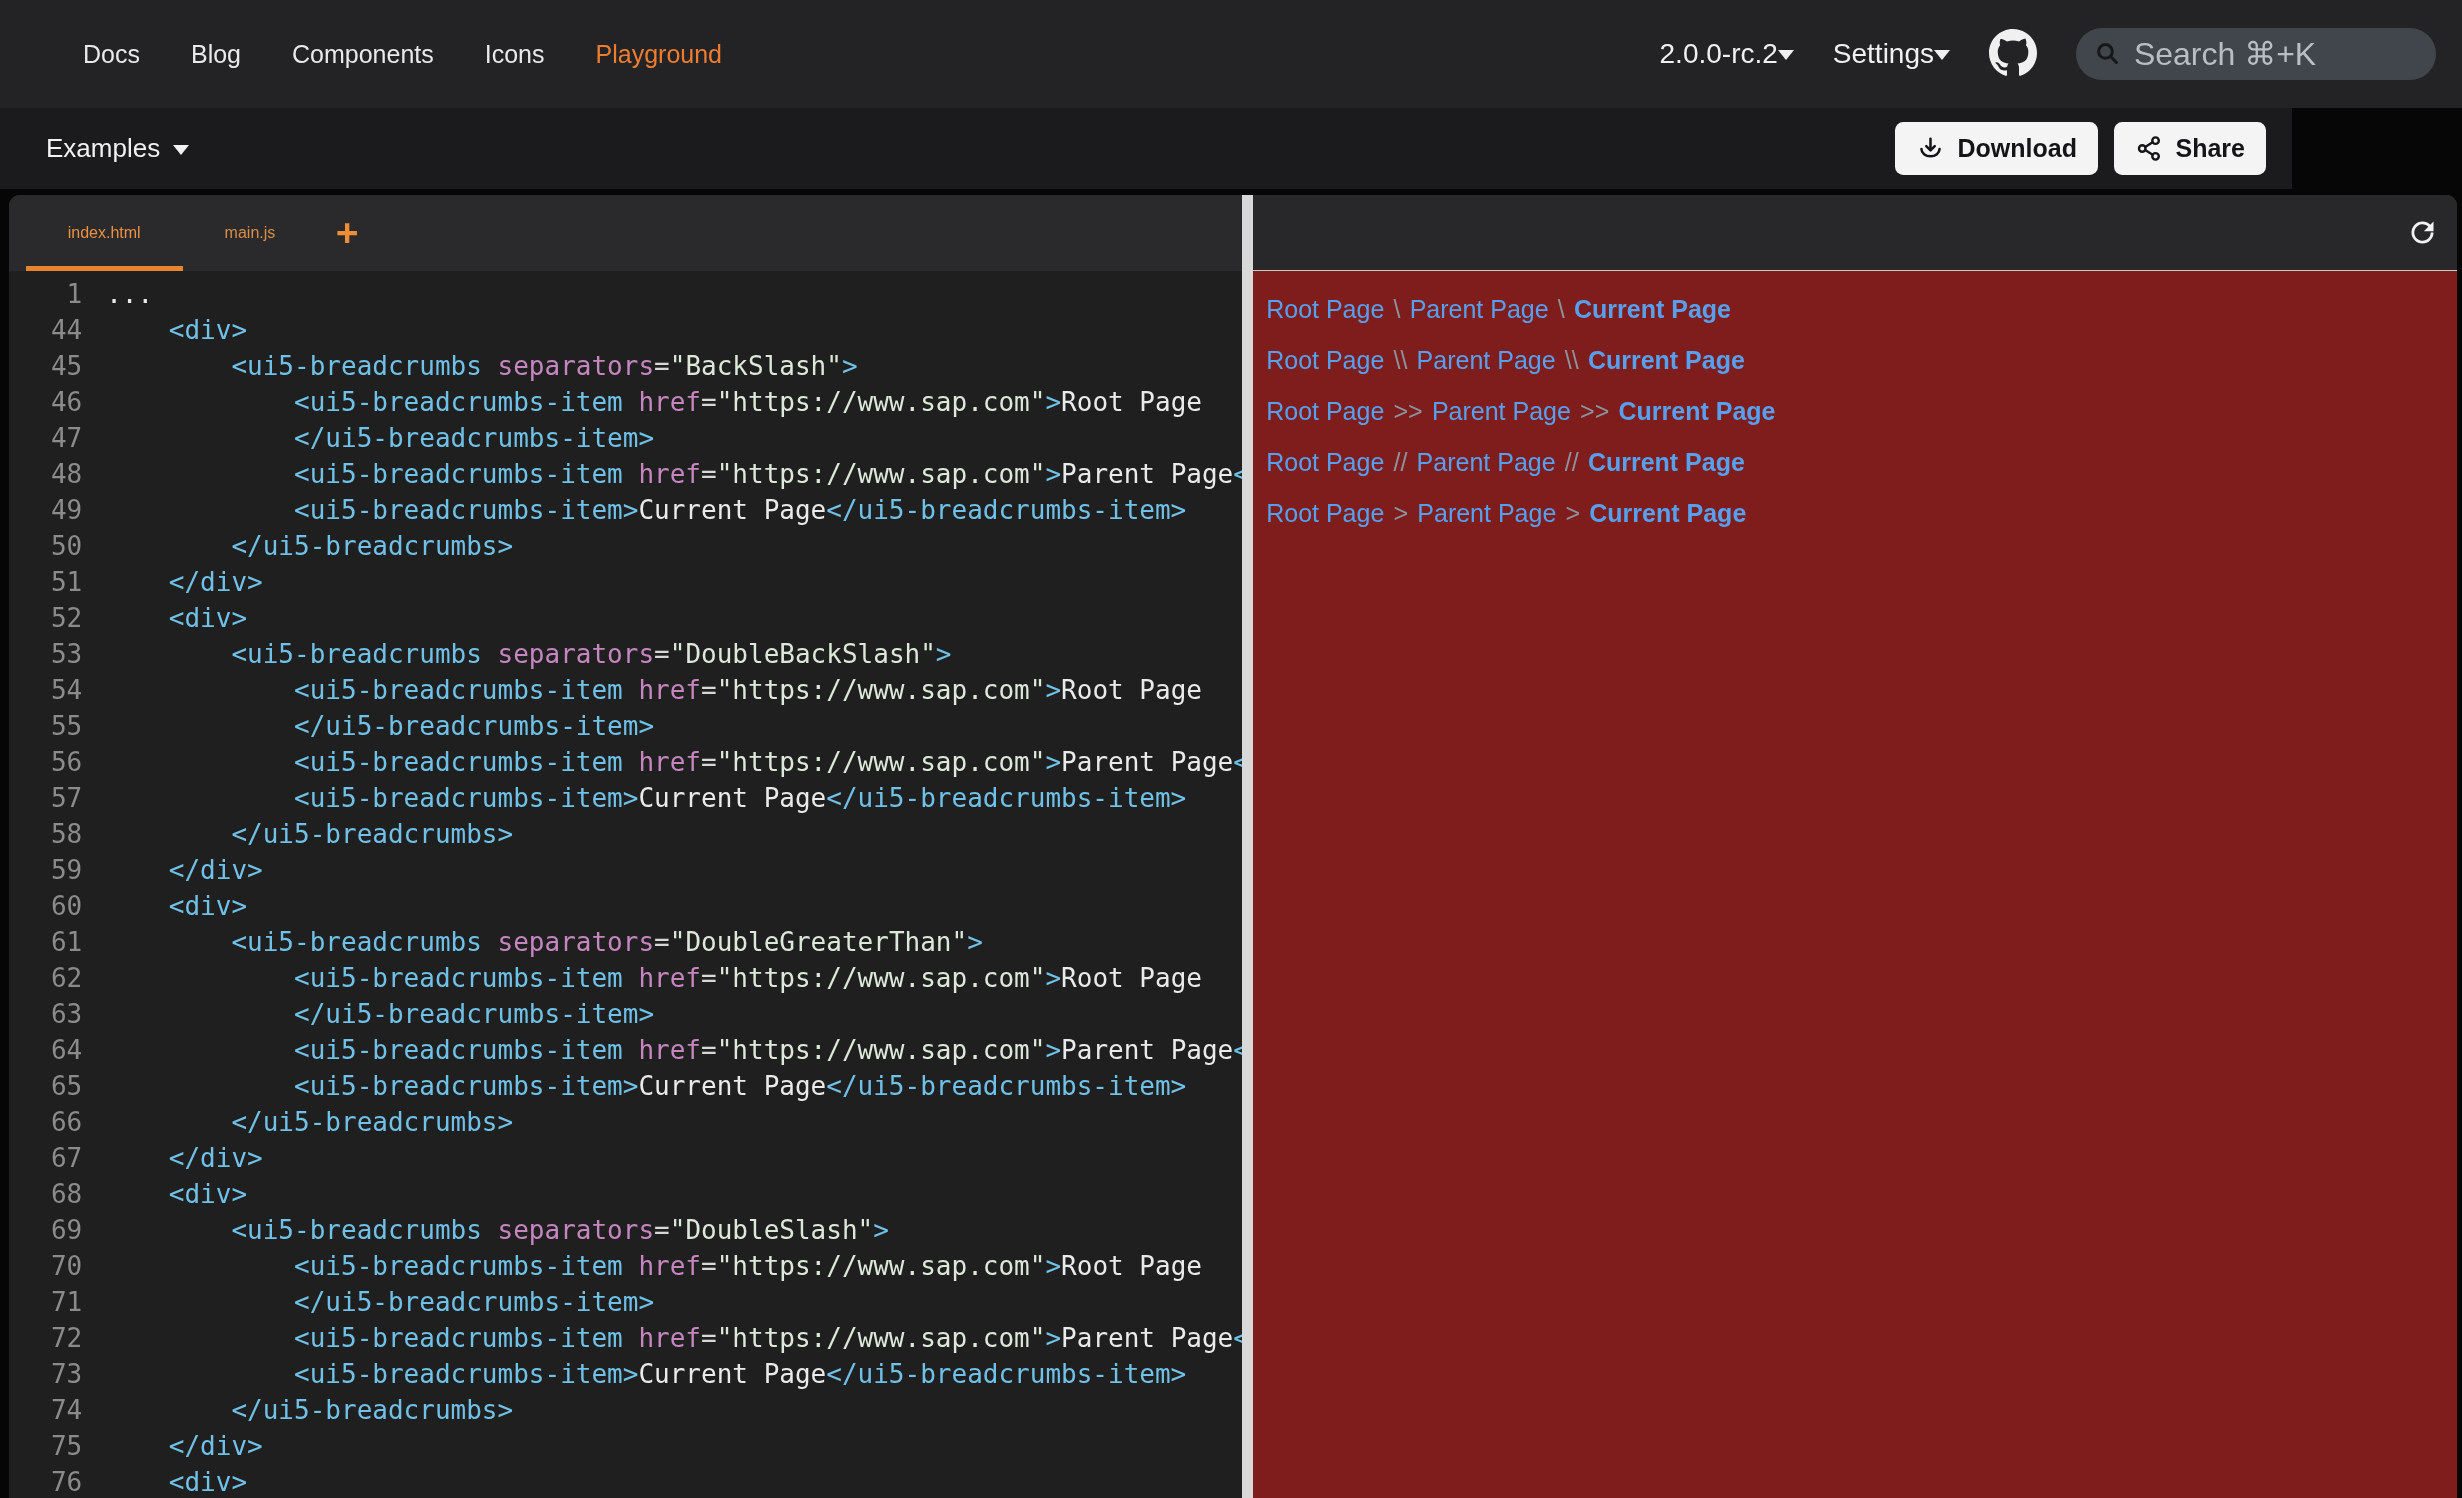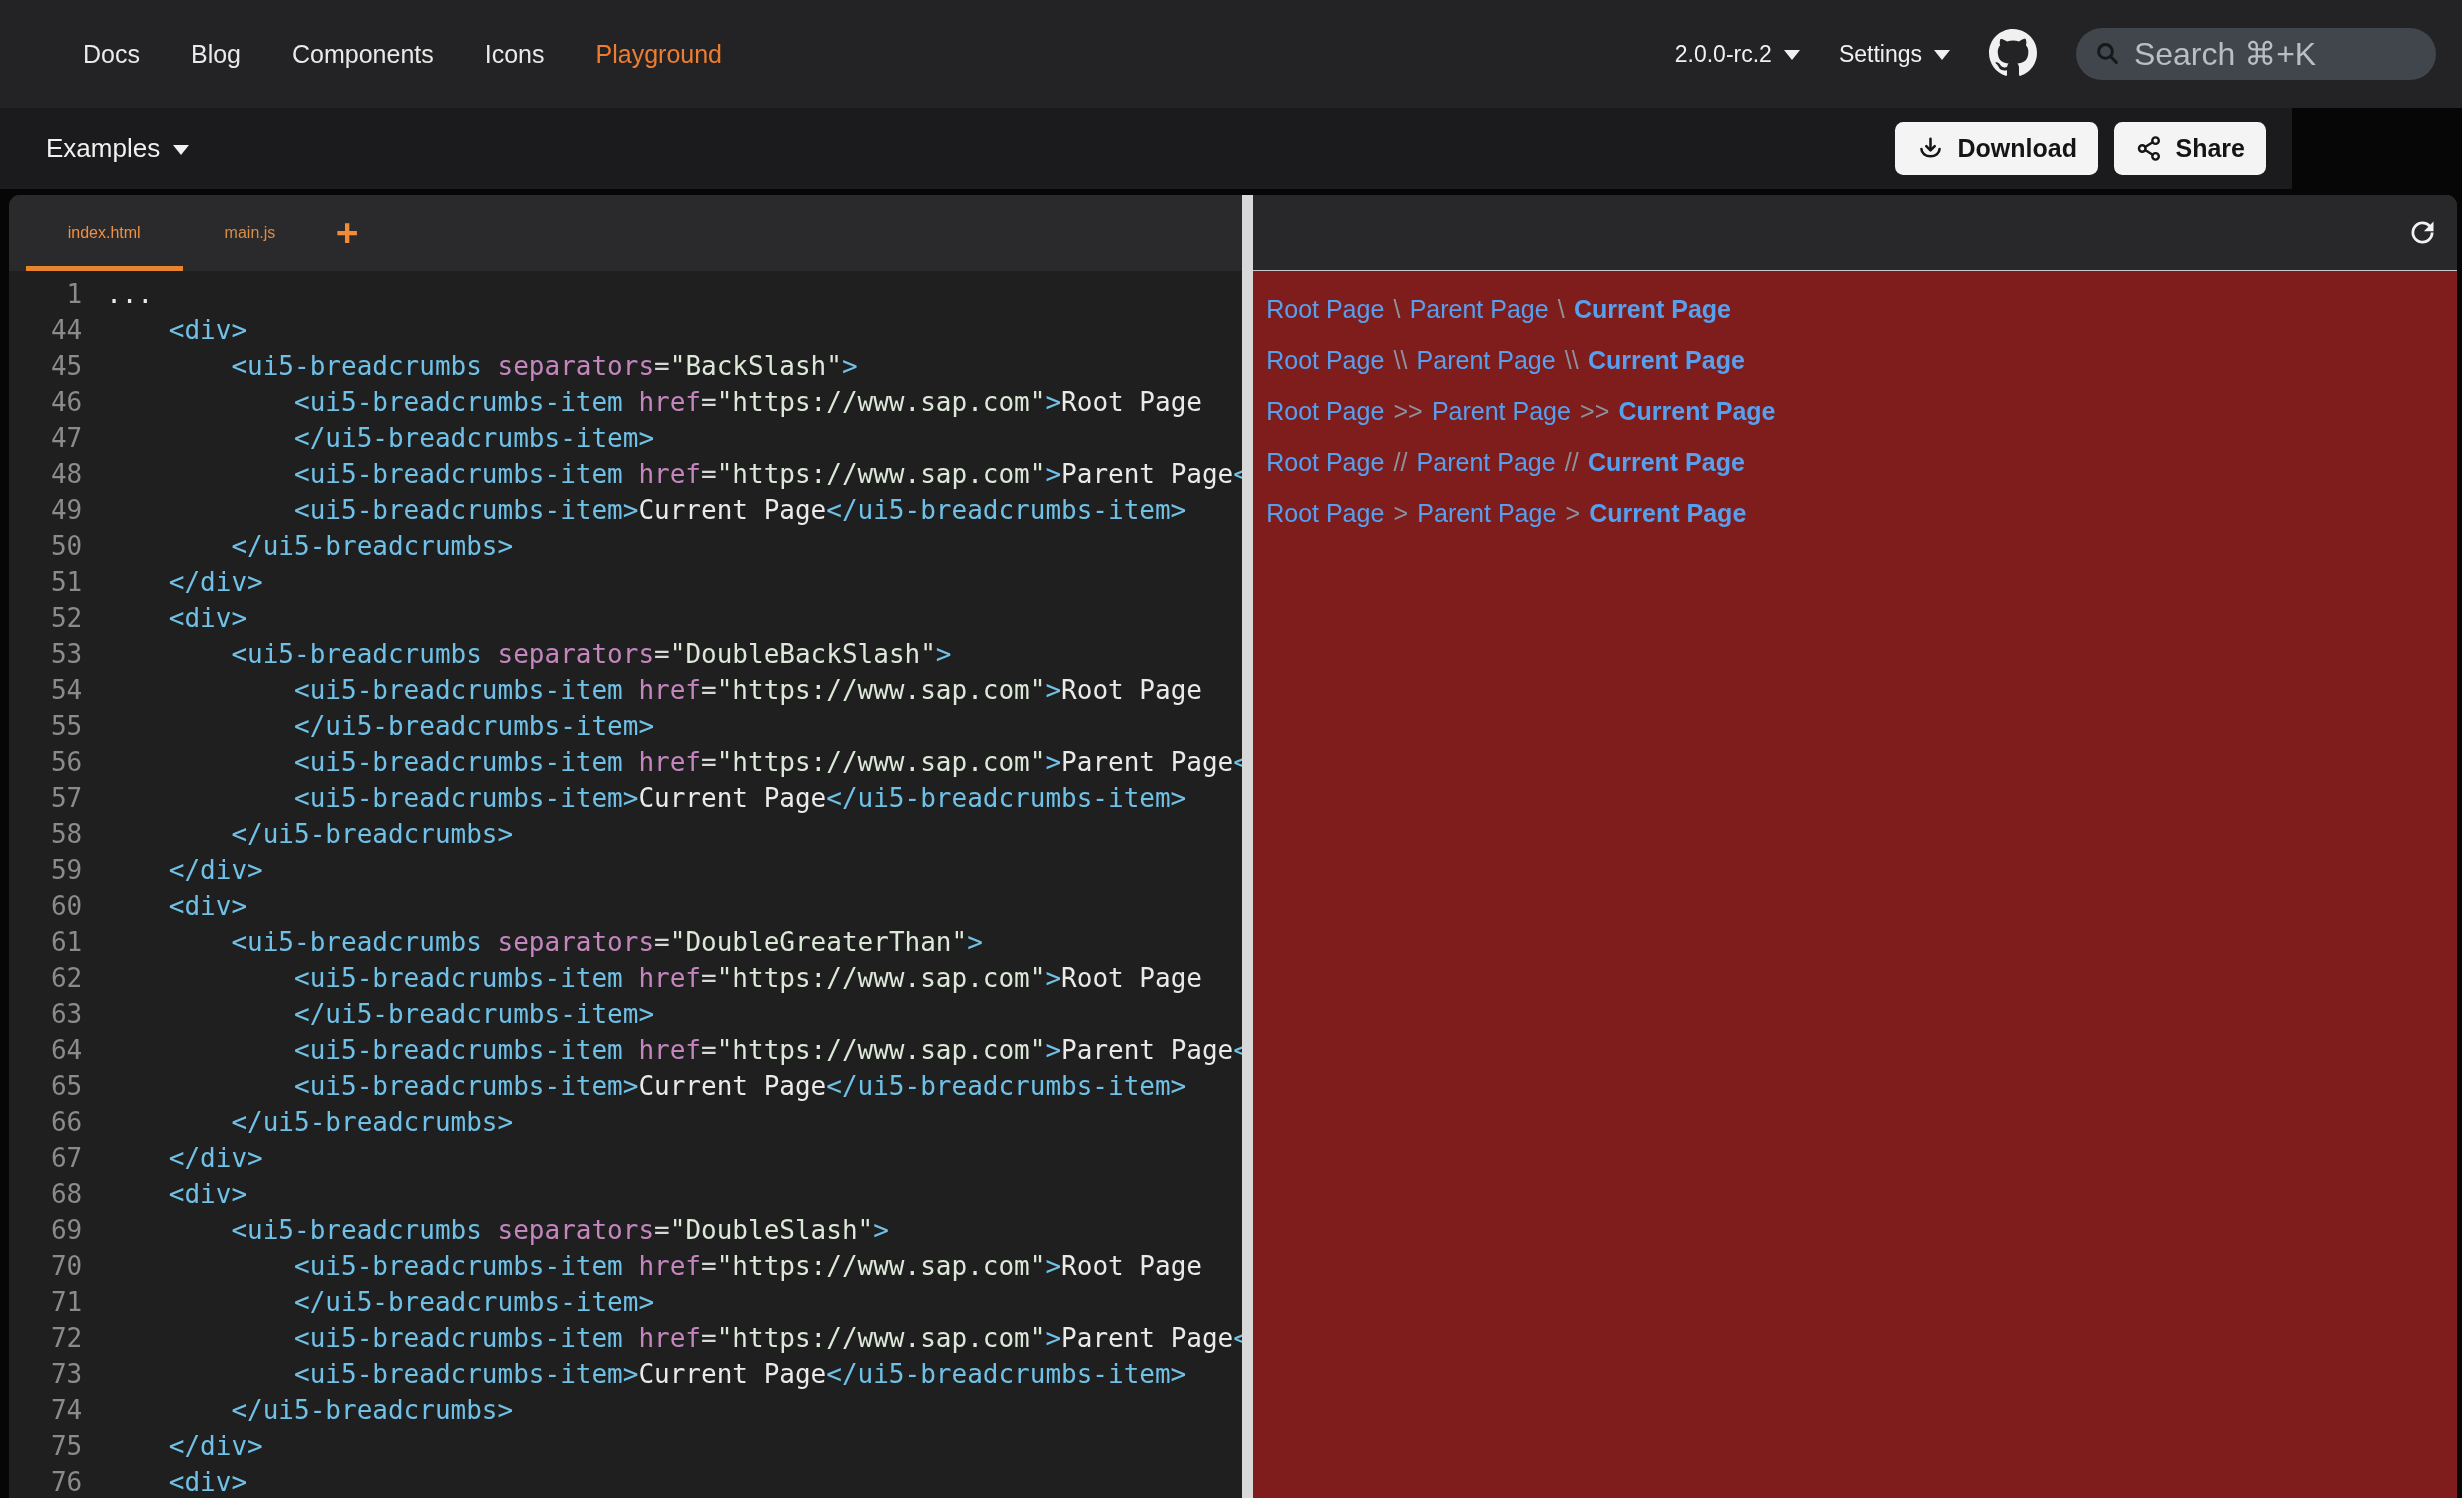--- a/index.html
+++ b/index.html
@@ -9,21 +9,21 @@
 
   
   .header { position:absolute; left:0; top:0; width:2462px; height:108px; background:#232325;
             display:flex; align-items:center; padding:0 26px; }
   .brand { display:flex; align-items:center; gap:14.7px; }
   .brand-title { font-size:27px; font-weight:bold; color:#f3f3f3; letter-spacing:0.2px; }
   .nav { display:flex; align-items:flex-end; gap:51px; margin-left:57px; }
   .nav-item { font-size:25px; color:#e9e9e9; cursor:pointer; }
   .nav-item.active { color:#ed7d31; }
   .hdr-right { margin-left:auto; display:flex; align-items:center; gap:39px; }
-  .dropdown { display:flex; align-items:center; gap:12px; font-size:23px; color:#f0f0f0; cursor:pointer; }
+  .dropdown { display:flex; align-items:center; font-size:28px; color:#f0f0f0; cursor:pointer; }
   .caret { width:0; height:0; border-left:8.3px solid transparent; border-right:8.3px solid transparent;
            border-top:10px solid #f0f0f0; margin-top:2.8px; }
   .gh { display:flex; align-items:center; cursor:pointer; }
   .search { width:360px; height:52px; background:#41454c; border-radius:27px;
             display:flex; align-items:center; gap:12px; padding:0 18.4px; }
   .search input { flex:1; background:transparent; border:none; outline:none;
                   font-family:"Liberation Sans", sans-serif; font-size:32px; color:#d7dade; }
   .search input::placeholder { color:#b9bdc4; opacity:1; }
 
   

